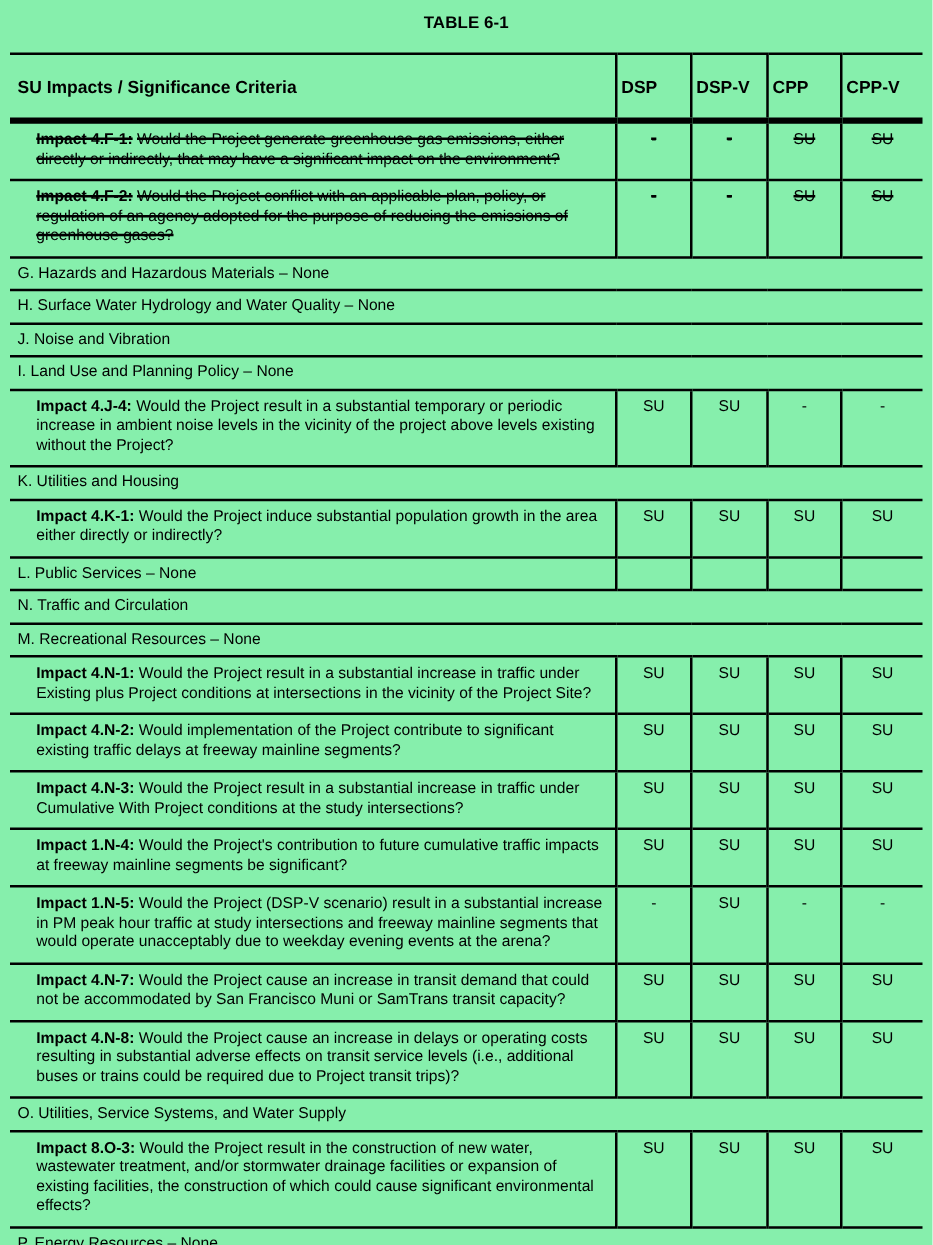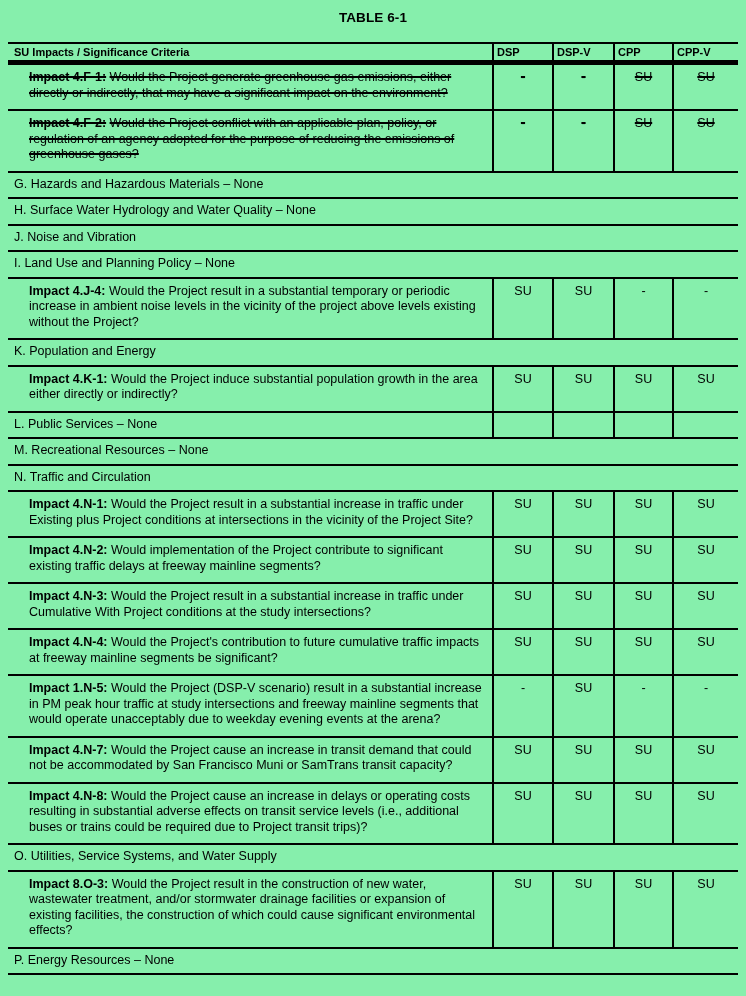--- a/index.html
+++ b/index.html
@@ -28,23 +28,23 @@
   }
   table.su-table {
     border-collapse: collapse;
     table-layout: fixed;
     width: 730px;
     margin: 16px 0 0 8px;
   }
   thead th {
     border-top: 2px solid #000;
     border-bottom: 5px solid #000;
-    font-size: 11px;
+    font-size: 14px;
     font-weight: bold;
-    padding: 2px 3px;
+    padding: 17px 3px;
     vertical-align: middle;
   }
   th.crit-h {
     text-align: left;
     padding-left: 6px;
   }
   th.col-h {
     text-align: left;
   }
   .vline {
@@ -133,43 +133,43 @@
           <td class="section-cell" colspan="5"><span class="section-label">I. Land Use and Planning Policy</span> <span class="section-suffix">– None</span></td>
         </tr>
         <tr>
           <td class="criteria-cell"><span class="impact-label">Impact 4.J-4:</span> <span class="impact-text">Would the Project result in a substantial temporary or periodic increase in ambient noise levels in the vicinity of the project above levels existing without the Project?</span></td>
           <td class="val-cell vline"><span>SU</span></td>
           <td class="val-cell vline"><span>SU</span></td>
           <td class="val-cell vline"><span>-</span></td>
           <td class="val-cell vline"><span>-</span></td>
         </tr>
         <tr>
-          <td class="section-cell" colspan="5"><span class="section-label">K. Population and Energy</span></td>
+          <td class="section-cell" colspan="5"><span class="section-label">K. Utilities and Housing</span></td>
         </tr>
         <tr>
           <td class="criteria-cell"><span class="impact-label">Impact 4.K-1:</span> <span class="impact-text">Would the Project induce substantial population growth in the area either directly or indirectly?</span></td>
           <td class="val-cell vline"><span>SU</span></td>
           <td class="val-cell vline"><span>SU</span></td>
           <td class="val-cell vline"><span>SU</span></td>
           <td class="val-cell vline"><span>SU</span></td>
         </tr>
         <tr>
           <td class="section-cell"><span class="section-label">L. Public Services</span> <span class="section-suffix">– None</span></td>
           <td class="val-cell vline"></td>
           <td class="val-cell vline"></td>
           <td class="val-cell vline"></td>
           <td class="val-cell vline"></td>
         </tr>
         <tr>
+          <td class="section-cell" colspan="5"><span class="section-label">N. Traffic and Circulation</span></td>
+        </tr>
+        <tr>
           <td class="section-cell" colspan="5"><span class="section-label">M. Recreational Resources</span> <span class="section-suffix">– None</span></td>
         </tr>
         <tr>
-          <td class="section-cell" colspan="5"><span class="section-label">N. Traffic and Circulation</span></td>
-        </tr>
-        <tr>
           <td class="criteria-cell"><span class="impact-label">Impact 4.N-1:</span> <span class="impact-text">Would the Project result in a substantial increase in traffic under Existing plus Project conditions at intersections in the vicinity of the Project Site?</span></td>
           <td class="val-cell vline"><span>SU</span></td>
           <td class="val-cell vline"><span>SU</span></td>
           <td class="val-cell vline"><span>SU</span></td>
           <td class="val-cell vline"><span>SU</span></td>
         </tr>
         <tr>
           <td class="criteria-cell"><span class="impact-label">Impact 4.N-2:</span> <span class="impact-text">Would implementation of the Project contribute to significant existing traffic delays at freeway mainline segments?</span></td>
           <td class="val-cell vline"><span>SU</span></td>
           <td class="val-cell vline"><span>SU</span></td>
@@ -177,21 +177,21 @@
           <td class="val-cell vline"><span>SU</span></td>
         </tr>
         <tr>
           <td class="criteria-cell"><span class="impact-label">Impact 4.N-3:</span> <span class="impact-text">Would the Project result in a substantial increase in traffic under Cumulative With Project conditions at the study intersections?</span></td>
           <td class="val-cell vline"><span>SU</span></td>
           <td class="val-cell vline"><span>SU</span></td>
           <td class="val-cell vline"><span>SU</span></td>
           <td class="val-cell vline"><span>SU</span></td>
         </tr>
         <tr>
-          <td class="criteria-cell"><span class="impact-label">Impact 4.N-4:</span> <span class="impact-text">Would the Project's contribution to future cumulative traffic impacts at freeway mainline segments be significant?</span></td>
+          <td class="criteria-cell"><span class="impact-label">Impact 1.N-4:</span> <span class="impact-text">Would the Project's contribution to future cumulative traffic impacts at freeway mainline segments be significant?</span></td>
           <td class="val-cell vline"><span>SU</span></td>
           <td class="val-cell vline"><span>SU</span></td>
           <td class="val-cell vline"><span>SU</span></td>
           <td class="val-cell vline"><span>SU</span></td>
         </tr>
         <tr>
           <td class="criteria-cell"><span class="impact-label">Impact 1.N-5:</span> <span class="impact-text">Would the Project (DSP-V scenario) result in a substantial increase in PM peak hour traffic at study intersections and freeway mainline segments that would operate unacceptably due to weekday evening events at the arena?</span></td>
           <td class="val-cell vline"><span>-</span></td>
           <td class="val-cell vline"><span>SU</span></td>
           <td class="val-cell vline"><span>-</span></td>

